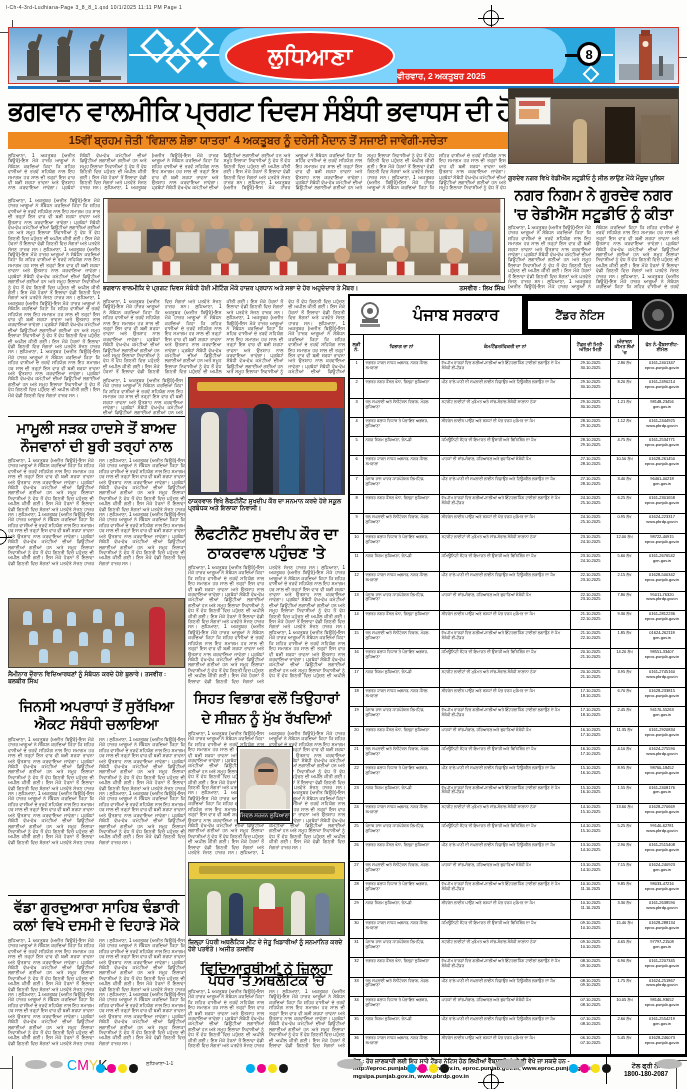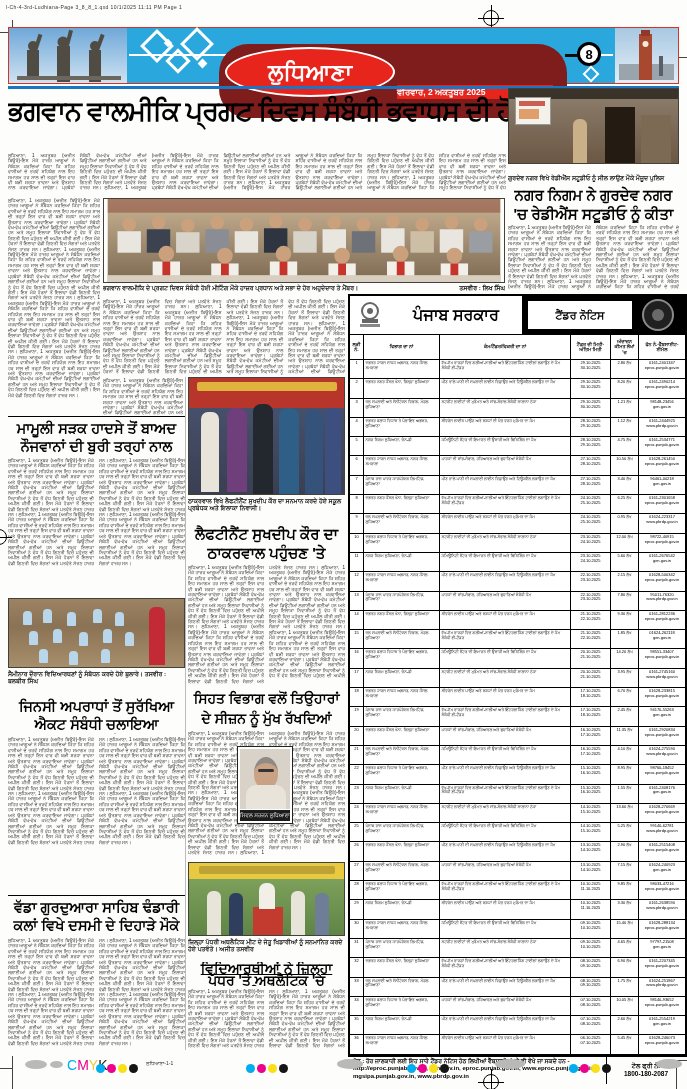--- a/index.html
+++ b/index.html
@@ -75,21 +75,21 @@
       </g>
     </svg>
 
     <div class="abs rule" style="left:120px;top:26px;width:100px;height:2px;background:#fff;"></div>
     <div class="dia" style="left:136px;top:6px;width:18px;height:18px;"></div>
     <div class="dia" style="left:160px;top:24px;width:12px;height:12px;"></div>
     <div class="dia" style="left:176px;top:4px;width:18px;height:18px;"></div>
     <div class="diaS" style="left:156px;top:12px;width:6px;height:6px;"></div>
     <div class="diaS" style="left:190px;top:32px;width:7px;height:7px;"></div>
 
-    <div class="abs" style="left:210px;top:16px;width:348px;height:74px;background:#7f1d1d;border-radius:29px;">
+    <div class="abs" style="left:210px;top:0;width:348px;height:55px;background:#7dd3fc;border-radius:29px;">
       <div class="abs" style="left:6px;top:3px;width:170px;height:50px;background:#e8251d;border:2px solid #fff;border-radius:50%;display:flex;align-items:center;justify-content:center;box-sizing:border-box;">
         <span style="color:#fff;font-weight:bold;font-size:23px;white-space:nowrap;">ਲੁਧਿਆਣਾ</span>
       </div>
       <div class="abs" style="left:178px;top:41px;width:156px;height:14px;background:#e8251d;display:flex;align-items:center;justify-content:flex-start;">
         <span style="font-size:8.5px;font-weight:bold;color:#fff;white-space:nowrap;">ਵੀਰਵਾਰ, 2 ਅਕਤੂਬਰ 2025</span>
       </div>
     </div>
     <div class="abs rule" style="left:556px;top:26px;width:14px;height:3px;background:#0c0c0c;"></div>
 
     <div class="abs" style="left:568px;top:14px;width:24px;height:24px;background:#fff;border:3px solid #000;border-radius:50%;display:flex;align-items:center;justify-content:center;box-sizing:border-box;">
@@ -109,20 +109,23 @@
       <rect x="4" y="36" width="55" height="16" fill="#9aa4ac"></rect>
       <rect x="24" y="6" width="13" height="46" fill="#a8482f"></rect>
       <rect x="26" y="2" width="9" height="6" fill="#8f3a26"></rect>
       <circle cx="30.5" cy="16" r="3" fill="#f2ead8"></circle>
       <rect x="44" y="28" width="4" height="20" fill="#5a5f63"></rect>
     </svg>
   </div>
   <div class="abs rule" style="left:8px;top:86px;width:671px;height:3px;background:#1a76c2;"></div>
 
   <div class="abs headline" style="left:8px;top:92px;width:500px;height:38px;font-size:27px;line-height:38px;white-space:nowrap;letter-spacing:-1px;">ਭਗਵਾਨ ਵਾਲਮੀਕਿ ਪ੍ਰਗਟ ਦਿਵਸ ਸੰਬੰਧੀ ਭਵਾਧਸ ਦੀ ਹੋਈ ਮੀਟਿੰਗ</div>
+  <div class="abs" style="left:8px;top:132px;width:500px;height:17px;background:#ee8a20;display:flex;align-items:center;justify-content:center;overflow:hidden;">
+    <span style="font-size:11px;font-weight:bold;color:#4d1c00;white-space:nowrap;">15ਵੀਂ ਬ੍ਰਹਮ ਜੋਤੀ 'ਵਿਸ਼ਾਲ ਸ਼ੋਭਾ ਯਾਤਰਾ' 4 ਅਕਤੂਬਰ ਨੂੰ ਦਰੇਸੀ ਮੈਦਾਨ ਤੋਂ ਸਜਾਈ ਜਾਵੇਗੀ-ਸਚੇਤਾ</span>
+  </div>
   <div class="abs greek cols7" style="left:8px;top:153px;width:498px;height:43px;">ਲੁਧਿਆਣਾ, 1 ਅਕਤੂਬਰ (ਅਜੀਤ ਬਿਊਰੋ)-ਇਸ ਮੌਕੇ ਹਾਜ਼ਰ ਆਗੂਆਂ ਨੇ ਸੰਬੋਧਨ ਕਰਦਿਆਂ ਕਿਹਾ ਕਿ ਸ਼ਹਿਰ ਵਾਸੀਆਂ ਦੇ ਭਰਵੇਂ ਸਹਿਯੋਗ ਨਾਲ ਇਹ ਸਮਾਗਮ ਹਰ ਸਾਲ ਦੀ ਤਰ੍ਹਾਂ ਇਸ ਵਾਰ ਵੀ ਬੜੀ ਸ਼ਰਧਾ ਭਾਵਨਾ ਅਤੇ ਉਤਸ਼ਾਹ ਨਾਲ ਕਰਵਾਇਆ ਜਾਵੇਗਾ। ਪ੍ਰਬੰਧਾਂ ਸੰਬੰਧੀ ਵੱਖ-ਵੱਖ ਕਮੇਟੀਆਂ ਦੀਆਂ ਡਿਊਟੀਆਂ ਲਗਾਈਆਂ ਗਈਆਂ ਹਨ ਅਤੇ ਸਮੂਹ ਇਲਾਕਾ ਨਿਵਾਸੀਆਂ ਨੂੰ ਵੱਧ ਤੋਂ ਵੱਧ ਗਿਣਤੀ ਵਿਚ ਪਹੁੰਚਣ ਦੀ ਅਪੀਲ ਕੀਤੀ ਗਈ। ਇਸ ਮੌਕੇ ਹੋਰਨਾਂ ਤੋਂ ਇਲਾਵਾ ਵੱਡੀ ਗਿਣਤੀ ਵਿਚ ਸੰਗਤਾਂ ਅਤੇ ਪਤਵੰਤੇ ਸੱਜਣ ਹਾਜ਼ਰ ਸਨ। ਲੁਧਿਆਣਾ, 1 ਅਕਤੂਬਰ (ਅਜੀਤ ਬਿਊਰੋ)-ਇਸ ਮੌਕੇ ਹਾਜ਼ਰ ਆਗੂਆਂ ਨੇ ਸੰਬੋਧਨ ਕਰਦਿਆਂ ਕਿਹਾ ਕਿ ਸ਼ਹਿਰ ਵਾਸੀਆਂ ਦੇ ਭਰਵੇਂ ਸਹਿਯੋਗ ਨਾਲ ਇਹ ਸਮਾਗਮ ਹਰ ਸਾਲ ਦੀ ਤਰ੍ਹਾਂ ਇਸ ਵਾਰ ਵੀ ਬੜੀ ਸ਼ਰਧਾ ਭਾਵਨਾ ਅਤੇ ਉਤਸ਼ਾਹ ਨਾਲ ਕਰਵਾਇਆ ਜਾਵੇਗਾ। ਪ੍ਰਬੰਧਾਂ ਸੰਬੰਧੀ ਵੱਖ-ਵੱਖ ਕਮੇਟੀਆਂ ਦੀਆਂ ਡਿਊਟੀਆਂ ਲਗਾਈਆਂ ਗਈਆਂ ਹਨ ਅਤੇ ਸਮੂਹ ਇਲਾਕਾ ਨਿਵਾਸੀਆਂ ਨੂੰ ਵੱਧ ਤੋਂ ਵੱਧ ਗਿਣਤੀ ਵਿਚ ਪਹੁੰਚਣ ਦੀ ਅਪੀਲ ਕੀਤੀ ਗਈ। ਇਸ ਮੌਕੇ ਹੋਰਨਾਂ ਤੋਂ ਇਲਾਵਾ ਵੱਡੀ ਗਿਣਤੀ ਵਿਚ ਸੰਗਤਾਂ ਅਤੇ ਪਤਵੰਤੇ ਸੱਜਣ ਹਾਜ਼ਰ ਸਨ। ਲੁਧਿਆਣਾ, 1 ਅਕਤੂਬਰ (ਅਜੀਤ ਬਿਊਰੋ)-ਇਸ ਮੌਕੇ ਹਾਜ਼ਰ ਆਗੂਆਂ ਨੇ ਸੰਬੋਧਨ ਕਰਦਿਆਂ ਕਿਹਾ ਕਿ ਸ਼ਹਿਰ ਵਾਸੀਆਂ ਦੇ ਭਰਵੇਂ ਸਹਿਯੋਗ ਨਾਲ ਇਹ ਸਮਾਗਮ ਹਰ ਸਾਲ ਦੀ ਤਰ੍ਹਾਂ ਇਸ ਵਾਰ ਵੀ ਬੜੀ ਸ਼ਰਧਾ ਭਾਵਨਾ ਅਤੇ ਉਤਸ਼ਾਹ ਨਾਲ ਕਰਵਾਇਆ ਜਾਵੇਗਾ। ਪ੍ਰਬੰਧਾਂ ਸੰਬੰਧੀ ਵੱਖ-ਵੱਖ ਕਮੇਟੀਆਂ ਦੀਆਂ ਡਿਊਟੀਆਂ ਲਗਾਈਆਂ ਗਈਆਂ ਹਨ ਅਤੇ ਸਮੂਹ ਇਲਾਕਾ ਨਿਵਾਸੀਆਂ ਨੂੰ ਵੱਧ ਤੋਂ ਵੱਧ ਗਿਣਤੀ ਵਿਚ ਪਹੁੰਚਣ ਦੀ ਅਪੀਲ ਕੀਤੀ ਗਈ। ਇਸ ਮੌਕੇ ਹੋਰਨਾਂ ਤੋਂ ਇਲਾਵਾ ਵੱਡੀ ਗਿਣਤੀ ਵਿਚ ਸੰਗਤਾਂ ਅਤੇ ਪਤਵੰਤੇ ਸੱਜਣ ਹਾਜ਼ਰ ਸਨ। ਲੁਧਿਆਣਾ, 1 ਅਕਤੂਬਰ (ਅਜੀਤ ਬਿਊਰੋ)-ਇਸ ਮੌਕੇ ਹਾਜ਼ਰ ਆਗੂਆਂ ਨੇ ਸੰਬੋਧਨ ਕਰਦਿਆਂ ਕਿਹਾ ਕਿ ਸ਼ਹਿਰ ਵਾਸੀਆਂ ਦੇ ਭਰਵੇਂ ਸਹਿਯੋਗ ਨਾਲ ਇਹ ਸਮਾਗਮ ਹਰ ਸਾਲ ਦੀ ਤਰ੍ਹਾਂ ਇਸ ਵਾਰ ਵੀ ਬੜੀ ਸ਼ਰਧਾ ਭਾਵਨਾ ਅਤੇ ਉਤਸ਼ਾਹ ਨਾਲ ਕਰਵਾਇਆ ਜਾਵੇਗਾ। ਪ੍ਰਬੰਧਾਂ ਸੰਬੰਧੀ ਵੱਖ-ਵੱਖ ਕਮੇਟੀਆਂ ਦੀਆਂ ਡਿਊਟੀਆਂ ਲਗਾਈਆਂ ਗਈਆਂ ਹਨ ਅਤੇ ਸਮੂਹ ਇਲਾਕਾ ਨਿਵਾਸੀਆਂ ਨੂੰ ਵੱਧ ਤੋਂ ਵੱਧ ਗਿਣਤੀ ਵਿਚ ਪਹੁੰਚਣ ਦੀ ਅਪੀਲ ਕੀਤੀ ਗਈ। ਇਸ ਮੌਕੇ ਵੱਡੀ ਗਿਣਤੀ ਵਿਚ ਸੰਗਤਾਂ ਹਾਜ਼ਰ ਸਨ।</div>
   <div class="abs greek" style="left:8px;top:198px;width:92px;height:217px;">ਲੁਧਿਆਣਾ, 1 ਅਕਤੂਬਰ (ਅਜੀਤ ਬਿਊਰੋ)-ਇਸ ਮੌਕੇ ਹਾਜ਼ਰ ਆਗੂਆਂ ਨੇ ਸੰਬੋਧਨ ਕਰਦਿਆਂ ਕਿਹਾ ਕਿ ਸ਼ਹਿਰ ਵਾਸੀਆਂ ਦੇ ਭਰਵੇਂ ਸਹਿਯੋਗ ਨਾਲ ਇਹ ਸਮਾਗਮ ਹਰ ਸਾਲ ਦੀ ਤਰ੍ਹਾਂ ਇਸ ਵਾਰ ਵੀ ਬੜੀ ਸ਼ਰਧਾ ਭਾਵਨਾ ਅਤੇ ਉਤਸ਼ਾਹ ਨਾਲ ਕਰਵਾਇਆ ਜਾਵੇਗਾ। ਪ੍ਰਬੰਧਾਂ ਸੰਬੰਧੀ ਵੱਖ-ਵੱਖ ਕਮੇਟੀਆਂ ਦੀਆਂ ਡਿਊਟੀਆਂ ਲਗਾਈਆਂ ਗਈਆਂ ਹਨ ਅਤੇ ਸਮੂਹ ਇਲਾਕਾ ਨਿਵਾਸੀਆਂ ਨੂੰ ਵੱਧ ਤੋਂ ਵੱਧ ਗਿਣਤੀ ਵਿਚ ਪਹੁੰਚਣ ਦੀ ਅਪੀਲ ਕੀਤੀ ਗਈ। ਇਸ ਮੌਕੇ ਹੋਰਨਾਂ ਤੋਂ ਇਲਾਵਾ ਵੱਡੀ ਗਿਣਤੀ ਵਿਚ ਸੰਗਤਾਂ ਅਤੇ ਪਤਵੰਤੇ ਸੱਜਣ ਹਾਜ਼ਰ ਸਨ। ਲੁਧਿਆਣਾ, 1 ਅਕਤੂਬਰ (ਅਜੀਤ ਬਿਊਰੋ)-ਇਸ ਮੌਕੇ ਹਾਜ਼ਰ ਆਗੂਆਂ ਨੇ ਸੰਬੋਧਨ ਕਰਦਿਆਂ ਕਿਹਾ ਕਿ ਸ਼ਹਿਰ ਵਾਸੀਆਂ ਦੇ ਭਰਵੇਂ ਸਹਿਯੋਗ ਨਾਲ ਇਹ ਸਮਾਗਮ ਹਰ ਸਾਲ ਦੀ ਤਰ੍ਹਾਂ ਇਸ ਵਾਰ ਵੀ ਬੜੀ ਸ਼ਰਧਾ ਭਾਵਨਾ ਅਤੇ ਉਤਸ਼ਾਹ ਨਾਲ ਕਰਵਾਇਆ ਜਾਵੇਗਾ। ਪ੍ਰਬੰਧਾਂ ਸੰਬੰਧੀ ਵੱਖ-ਵੱਖ ਕਮੇਟੀਆਂ ਦੀਆਂ ਡਿਊਟੀਆਂ ਲਗਾਈਆਂ ਗਈਆਂ ਹਨ ਅਤੇ ਸਮੂਹ ਇਲਾਕਾ ਨਿਵਾਸੀਆਂ ਨੂੰ ਵੱਧ ਤੋਂ ਵੱਧ ਗਿਣਤੀ ਵਿਚ ਪਹੁੰਚਣ ਦੀ ਅਪੀਲ ਕੀਤੀ ਗਈ। ਇਸ ਮੌਕੇ ਹੋਰਨਾਂ ਤੋਂ ਇਲਾਵਾ ਵੱਡੀ ਗਿਣਤੀ ਵਿਚ ਸੰਗਤਾਂ ਅਤੇ ਪਤਵੰਤੇ ਸੱਜਣ ਹਾਜ਼ਰ ਸਨ। ਲੁਧਿਆਣਾ, 1 ਅਕਤੂਬਰ (ਅਜੀਤ ਬਿਊਰੋ)-ਇਸ ਮੌਕੇ ਹਾਜ਼ਰ ਆਗੂਆਂ ਨੇ ਸੰਬੋਧਨ ਕਰਦਿਆਂ ਕਿਹਾ ਕਿ ਸ਼ਹਿਰ ਵਾਸੀਆਂ ਦੇ ਭਰਵੇਂ ਸਹਿਯੋਗ ਨਾਲ ਇਹ ਸਮਾਗਮ ਹਰ ਸਾਲ ਦੀ ਤਰ੍ਹਾਂ ਇਸ ਵਾਰ ਵੀ ਬੜੀ ਸ਼ਰਧਾ ਭਾਵਨਾ ਅਤੇ ਉਤਸ਼ਾਹ ਨਾਲ ਕਰਵਾਇਆ ਜਾਵੇਗਾ। ਪ੍ਰਬੰਧਾਂ ਸੰਬੰਧੀ ਵੱਖ-ਵੱਖ ਕਮੇਟੀਆਂ ਦੀਆਂ ਡਿਊਟੀਆਂ ਲਗਾਈਆਂ ਗਈਆਂ ਹਨ ਅਤੇ ਸਮੂਹ ਇਲਾਕਾ ਨਿਵਾਸੀਆਂ ਨੂੰ ਵੱਧ ਤੋਂ ਵੱਧ ਗਿਣਤੀ ਵਿਚ ਪਹੁੰਚਣ ਦੀ ਅਪੀਲ ਕੀਤੀ ਗਈ। ਇਸ ਮੌਕੇ ਹੋਰਨਾਂ ਤੋਂ ਇਲਾਵਾ ਵੱਡੀ ਗਿਣਤੀ ਵਿਚ ਸੰਗਤਾਂ ਅਤੇ ਪਤਵੰਤੇ ਸੱਜਣ ਹਾਜ਼ਰ ਸਨ। ਲੁਧਿਆਣਾ, 1 ਅਕਤੂਬਰ (ਅਜੀਤ ਬਿਊਰੋ)-ਇਸ ਮੌਕੇ ਹਾਜ਼ਰ ਆਗੂਆਂ ਨੇ ਸੰਬੋਧਨ ਕਰਦਿਆਂ ਕਿਹਾ ਕਿ ਸ਼ਹਿਰ ਵਾਸੀਆਂ ਦੇ ਭਰਵੇਂ ਸਹਿਯੋਗ ਨਾਲ ਇਹ ਸਮਾਗਮ ਹਰ ਸਾਲ ਦੀ ਤਰ੍ਹਾਂ ਇਸ ਵਾਰ ਵੀ ਬੜੀ ਸ਼ਰਧਾ ਭਾਵਨਾ ਅਤੇ ਉਤਸ਼ਾਹ ਨਾਲ ਕਰਵਾਇਆ ਜਾਵੇਗਾ। ਪ੍ਰਬੰਧਾਂ ਸੰਬੰਧੀ ਵੱਖ-ਵੱਖ ਕਮੇਟੀਆਂ ਦੀਆਂ ਡਿਊਟੀਆਂ ਲਗਾਈਆਂ ਗਈਆਂ ਹਨ ਅਤੇ ਸਮੂਹ ਇਲਾਕਾ ਨਿਵਾਸੀਆਂ ਨੂੰ ਵੱਧ ਤੋਂ ਵੱਧ ਗਿਣਤੀ ਵਿਚ ਪਹੁੰਚਣ ਦੀ ਅਪੀਲ ਕੀਤੀ ਗਈ। ਇਸ ਮੌਕੇ ਵੱਡੀ ਗਿਣਤੀ ਵਿਚ ਸੰਗਤਾਂ ਹਾਜ਼ਰ ਸਨ।</div>
 
   <svg class="abs photo" style="left:103px;top:198px;" width="402" height="85" viewBox="0 0 402 85">
     <defs>
         <linearGradient id="gp" x1="0" y1="0" x2="0" y2="1">
       <stop offset="0" stop-color="#c9b394"></stop>
           <stop offset="1" stop-color="#7d6a52"></stop>
         </linearGradient>
       </defs>

